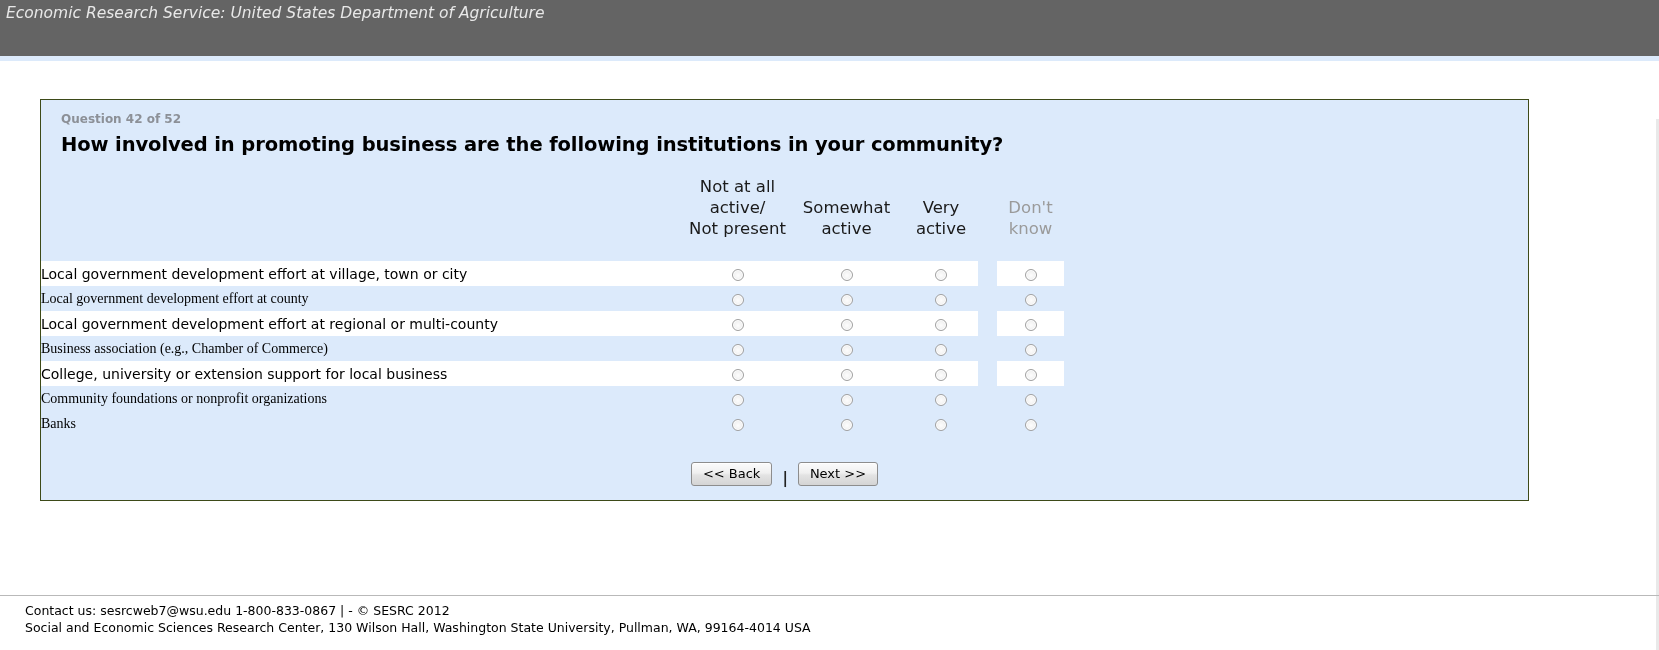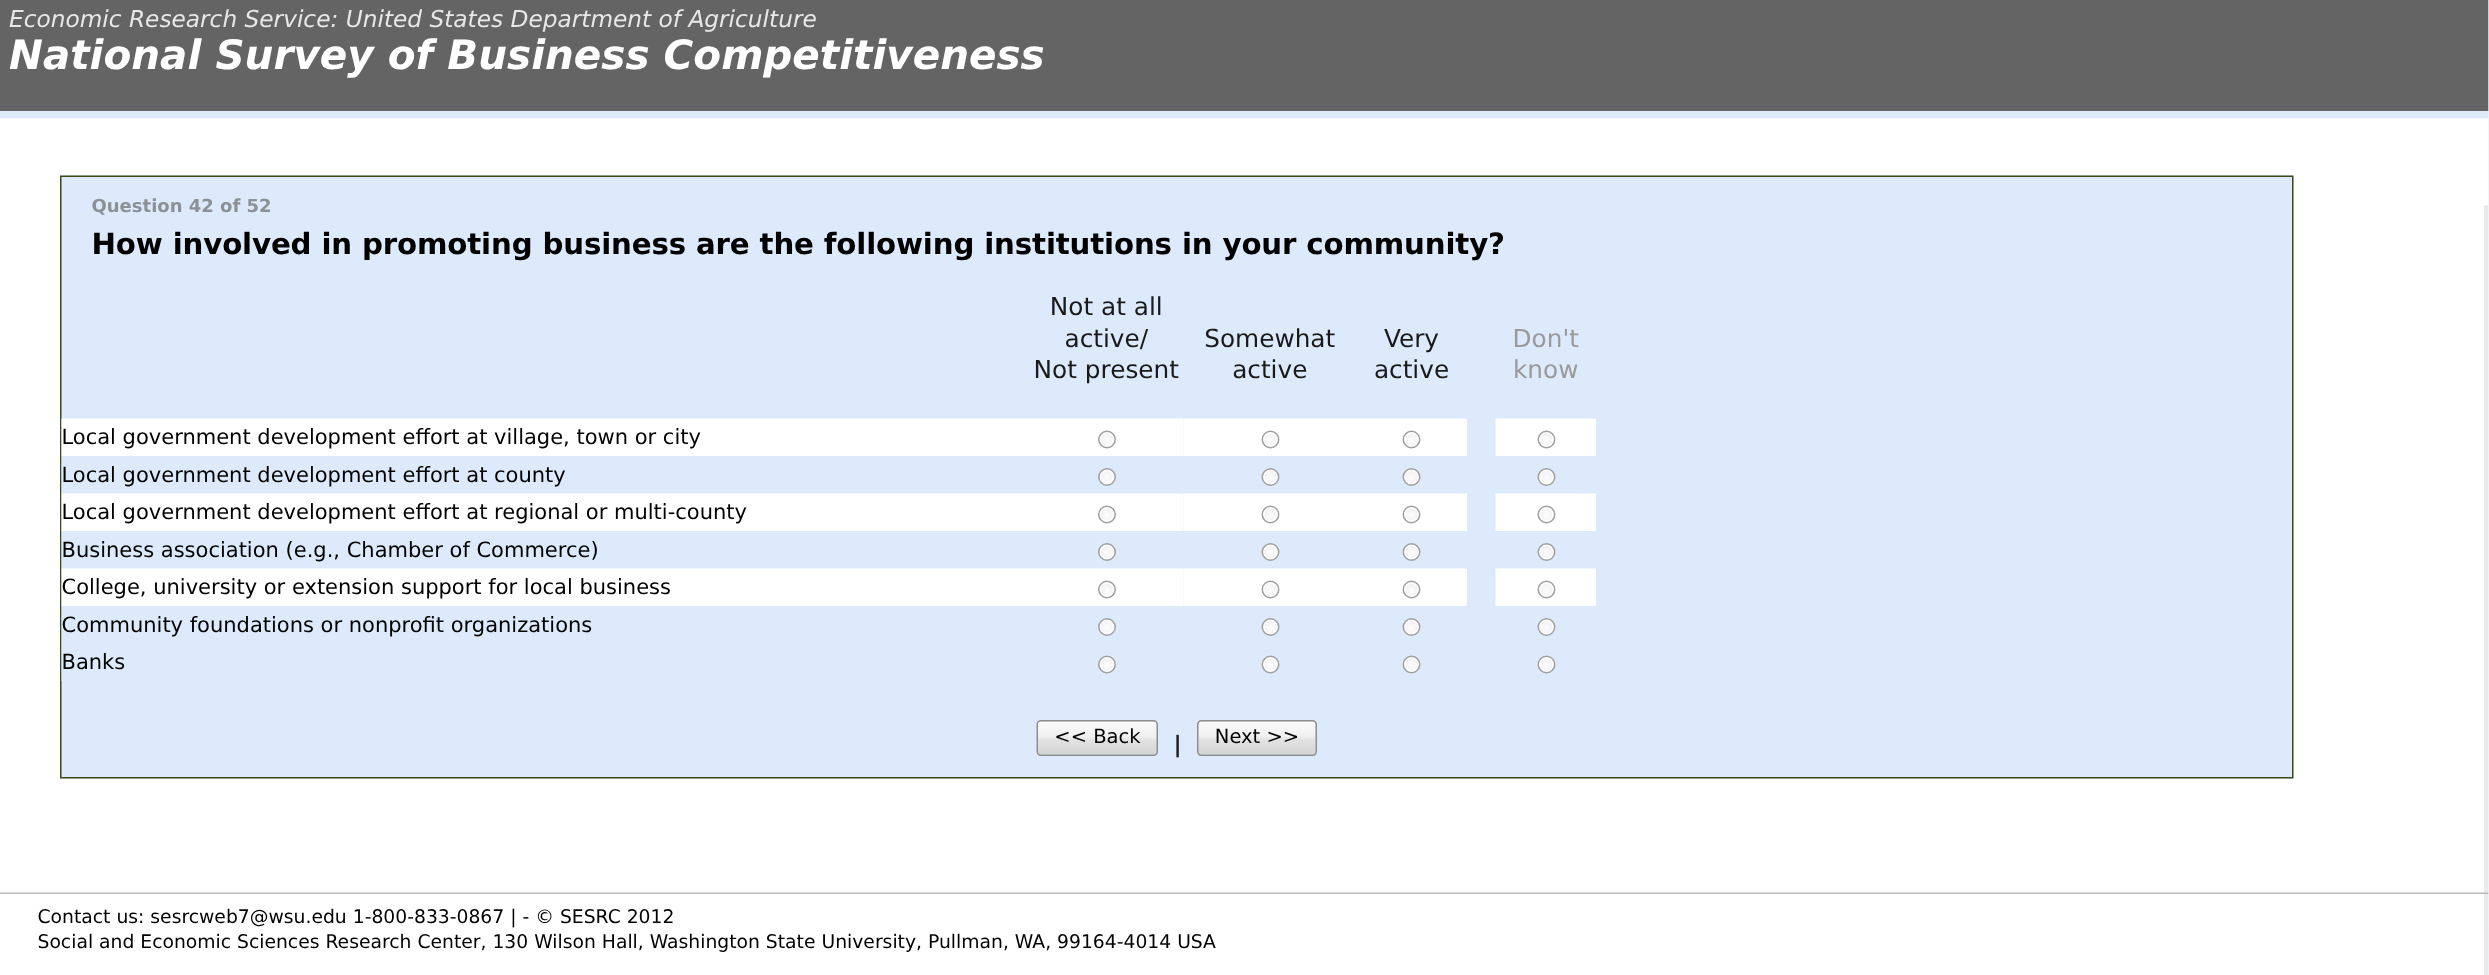--- a/index.html
+++ b/index.html
@@ -11,21 +11,21 @@
     height: 650px;
     background: #ffffff;
     font-family: "DejaVu Sans", sans-serif;
     overflow: hidden;
     position: relative;
   }
 
   
   .header {
     background: #646464;
-    height: 74px;
+    height: 56px;
     padding: 4px 0 0 6px;
     box-sizing: border-box;
     position: relative;
   }
   .header-eyebrow {
     color: #e8e8e8;
     font-style: italic;
     font-size: 15.5px;
     font-family: "DejaVu Sans", sans-serif;
     letter-spacing: 0px;
@@ -123,21 +123,21 @@
   .row-label {
     font-size: 14px;
     color: #000000;
     padding-left: 11px;
     white-space: nowrap;
     font-family: "DejaVu Sans", sans-serif;
   }
 
   
   tr.stripe-white td.band { background: #ffffff; }
-  tr.stripe-blue  td.band { background: #dceafb; }
+  tr.stripe-blue  td.band { background: #dceafb; font-family: Liberation Serif, serif; }
   tr.stripe-white td.dkband { background: #ffffff; }
   tr.stripe-blue  td.dkband { background: #dceafb; }
   td.gapcell { background: #dceafb; }
   td.tailcell { background: #dceafb; }
 
   .opt-cell { text-align: center; }
 
   
   .radio {
     display: inline-block;
@@ -207,21 +207,20 @@
     width: 3px;
     height: 540px;
     background: #e9e9e9;
   }
 </style>
 </head>
 <body>
 
 <div class="header">
   <div class="header-eyebrow">Economic Research Service: United States Department of Agriculture</div>
-  <div class="header-title">National Survey of Business Competitiveness</div>
 </div>
 <div class="header-underline"></div>
 
 <div class="content-area">
 
   <div class="panel">
 
     <div class="qnum">Question 42 of 52</div>
     <div class="qtext">How involved in promoting business are the following institutions in your community?</div>
 

